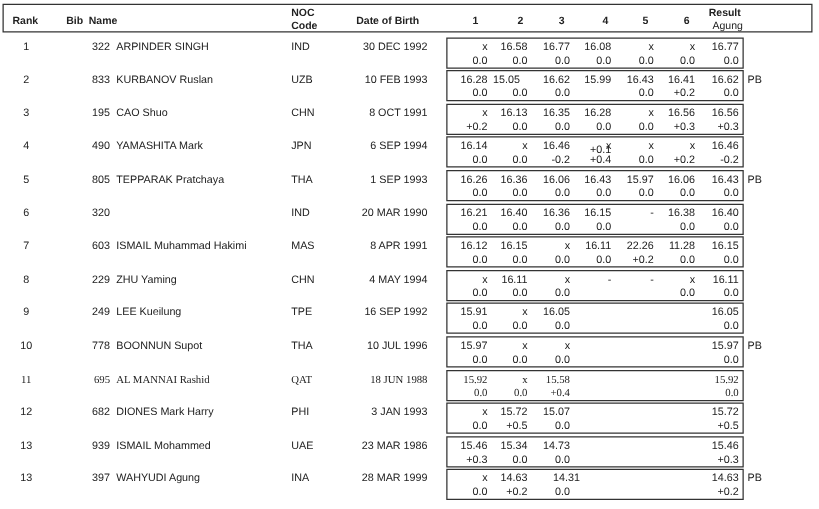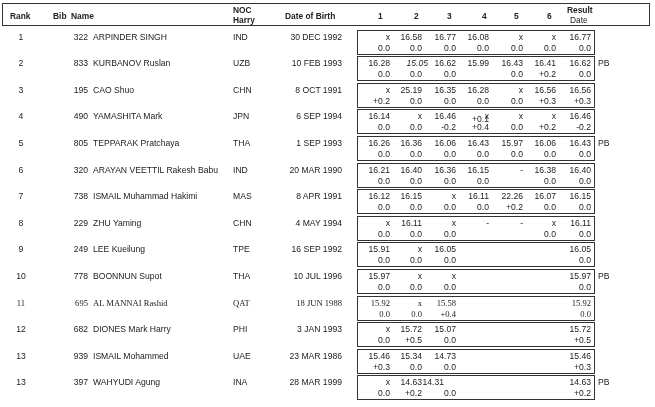--- a/index.html
+++ b/index.html
@@ -24,30 +24,30 @@
   .pb { position: absolute; left: 598px; top: 2px; line-height: 10px; }
 </style>
 </head>
 <body>
 
 <div class="hdr">
   <span class="h" style="left:7px; top:7px;">Rank</span>
   <span class="h" style="left:50px; top:7px;">Bib</span>
   <span class="h" style="left:68px; top:7px;">Name</span>
   <span class="h" style="left:230px; top:1px;">NOC</span>
-  <span class="h" style="left:230px; top:11px;">Harry</span>
+  <span class="h" style="left:230px; top:11px;">Code</span>
   <span class="h" style="left:282px; top:7px;">Date of Birth</span>
   <span class="h" style="left:375px; top:7px;">1</span>
   <span class="h" style="left:411px; top:7px;">2</span>
   <span class="h" style="left:444px; top:7px;">3</span>
   <span class="h" style="left:479px; top:7px;">4</span>
   <span class="h" style="left:511px; top:7px;">5</span>
   <span class="h" style="left:544px; top:7px;">6</span>
   <span class="h" style="left:564px; top:1px;">Result</span>
-  <span class="h sub" style="left:567px; top:11px;">Date</span>
+  <span class="h sub" style="left:567px; top:11px;">Agung</span>
 </div>
 
 <div id="rows">
     <div class="row" style="top: 29.5px;">
       <span class="c rank">1</span>
       <span class="c bib">322</span>
       <span class="c name">ARPINDER SINGH</span>
       <span class="c noc">IND</span>
       <span class="c dob">30 DEC 1992</span>
       <div class="box">
@@ -70,21 +70,21 @@
     </div>
     <div class="row" style="top: 56.1px;">
       <span class="c rank">2</span>
       <span class="c bib">833</span>
       <span class="c name">KURBANOV Ruslan</span>
       <span class="c noc">UZB</span>
       <span class="c dob">10 FEB 1993</span>
       <div class="box">
         <span class="v top" style="left: 2px;">16.28</span>
         <span class="v bot" style="left: 2px;">0.0</span>
-        <span class="v top" style="left: 40px; font-style: italic;">15.05</span>
+        <span class="v top" style="left: 28px;">15.05</span>
         <span class="v bot" style="left: 34px;">0.0</span>
         <span class="v top" style="left: 68px;">16.62</span>
         <span class="v bot" style="left: 68px;">0.0</span>
         <span class="v top" style="left: 101px;">15.99</span>
         <span class="v bot" style="left: 101px; margin-top: 45px;">+0.1</span>
         <span class="v top" style="left: 135px;">16.43</span>
         <span class="v bot" style="left: 135px;">0.0</span>
         <span class="v top" style="left: 168px;">16.41</span>
         <span class="v bot" style="left: 168px;">+0.2</span>
         <span class="v top" style="left: 203px;">16.62</span>
@@ -94,21 +94,21 @@
     </div>
     <div class="row" style="top: 82.7px;">
       <span class="c rank">3</span>
       <span class="c bib">195</span>
       <span class="c name">CAO Shuo</span>
       <span class="c noc">CHN</span>
       <span class="c dob">8 OCT 1991</span>
       <div class="box">
         <span class="v top" style="left: 2px;">x</span>
         <span class="v bot" style="left: 2px;">+0.2</span>
-        <span class="v top" style="left: 34px;">25.19</span>
+        <span class="v top" style="left: 34px;">16.13</span>
         <span class="v bot" style="left: 34px;">0.0</span>
         <span class="v top" style="left: 68px;">16.35</span>
         <span class="v bot" style="left: 68px;">0.0</span>
         <span class="v top" style="left: 101px;">16.28</span>
         <span class="v bot" style="left: 101px;">0.0</span>
         <span class="v top" style="left: 135px;">x</span>
         <span class="v bot" style="left: 135px;">0.0</span>
         <span class="v top" style="left: 168px;">16.56</span>
         <span class="v bot" style="left: 168px;">+0.3</span>
         <span class="v top" style="left: 203px;">16.56</span>
@@ -160,21 +160,20 @@
         <span class="v top" style="left: 168px;">16.06</span>
         <span class="v bot" style="left: 168px;">0.0</span>
         <span class="v top" style="left: 203px;">16.43</span>
         <span class="v bot" style="left: 203px;">0.0</span>
       </div>
       <span class="pb">PB</span>
     </div>
     <div class="row" style="top: 162.5px;">
       <span class="c rank">6</span>
       <span class="c bib">320</span>
-      <span class="c name">ARAYAN VEETTIL Rakesh Babu</span>
       <span class="c noc">IND</span>
       <span class="c dob">20 MAR 1990</span>
       <div class="box">
         <span class="v top" style="left: 2px;">16.21</span>
         <span class="v bot" style="left: 2px;">0.0</span>
         <span class="v top" style="left: 34px;">16.40</span>
         <span class="v bot" style="left: 34px;">0.0</span>
         <span class="v top" style="left: 68px;">16.36</span>
         <span class="v bot" style="left: 68px;">0.0</span>
         <span class="v top" style="left: 101px;">16.15</span>
@@ -183,36 +182,36 @@
         <span class="v bot" style="left: 135px;"></span>
         <span class="v top" style="left: 168px;">16.38</span>
         <span class="v bot" style="left: 168px;">0.0</span>
         <span class="v top" style="left: 203px;">16.40</span>
         <span class="v bot" style="left: 203px;">0.0</span>
       </div>
       <span class="pb"></span>
     </div>
     <div class="row" style="top: 189.1px;">
       <span class="c rank">7</span>
-      <span class="c bib">738</span>
+      <span class="c bib">603</span>
       <span class="c name">ISMAIL Muhammad Hakimi</span>
       <span class="c noc">MAS</span>
       <span class="c dob">8 APR 1991</span>
       <div class="box">
         <span class="v top" style="left: 2px;">16.12</span>
         <span class="v bot" style="left: 2px;">0.0</span>
         <span class="v top" style="left: 34px;">16.15</span>
         <span class="v bot" style="left: 34px;">0.0</span>
         <span class="v top" style="left: 68px;">x</span>
         <span class="v bot" style="left: 68px;">0.0</span>
         <span class="v top" style="left: 101px;">16.11</span>
         <span class="v bot" style="left: 101px;">0.0</span>
         <span class="v top" style="left: 135px;">22.26</span>
         <span class="v bot" style="left: 135px;">+0.2</span>
-        <span class="v top" style="left: 168px;">16.07</span>
+        <span class="v top" style="left: 168px;">11.28</span>
         <span class="v bot" style="left: 168px;">0.0</span>
         <span class="v top" style="left: 203px;">16.15</span>
         <span class="v bot" style="left: 203px;">0.0</span>
       </div>
       <span class="pb"></span>
     </div>
     <div class="row" style="top: 215.7px;">
       <span class="c rank">8</span>
       <span class="c bib">229</span>
       <span class="c name">ZHU Yaming</span>
@@ -360,21 +359,21 @@
       <span class="c rank">13</span>
       <span class="c bib">397</span>
       <span class="c name">WAHYUDI Agung</span>
       <span class="c noc">INA</span>
       <span class="c dob">28 MAR 1999</span>
       <div class="box">
         <span class="v top" style="left: 2px;">x</span>
         <span class="v bot" style="left: 2px;">0.0</span>
         <span class="v top" style="left: 34px;">14.63</span>
         <span class="v bot" style="left: 34px;">+0.2</span>
-        <span class="v top" style="left: 56px;">14.31</span>
+        <span class="v top" style="left: 76px;">14.31</span>
         <span class="v bot" style="left: 68px;">0.0</span>
         <span class="v top" style="left: 101px;"></span>
         <span class="v bot" style="left: 101px;"></span>
         <span class="v top" style="left: 135px;"></span>
         <span class="v bot" style="left: 135px;"></span>
         <span class="v top" style="left: 168px;"></span>
         <span class="v bot" style="left: 168px;"></span>
         <span class="v top" style="left: 203px;">14.63</span>
         <span class="v bot" style="left: 203px;">+0.2</span>
       </div>

